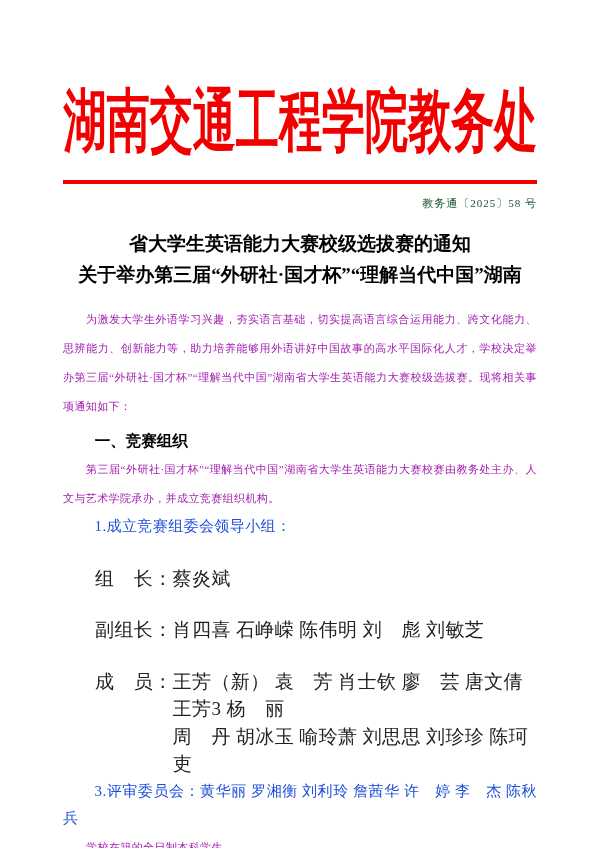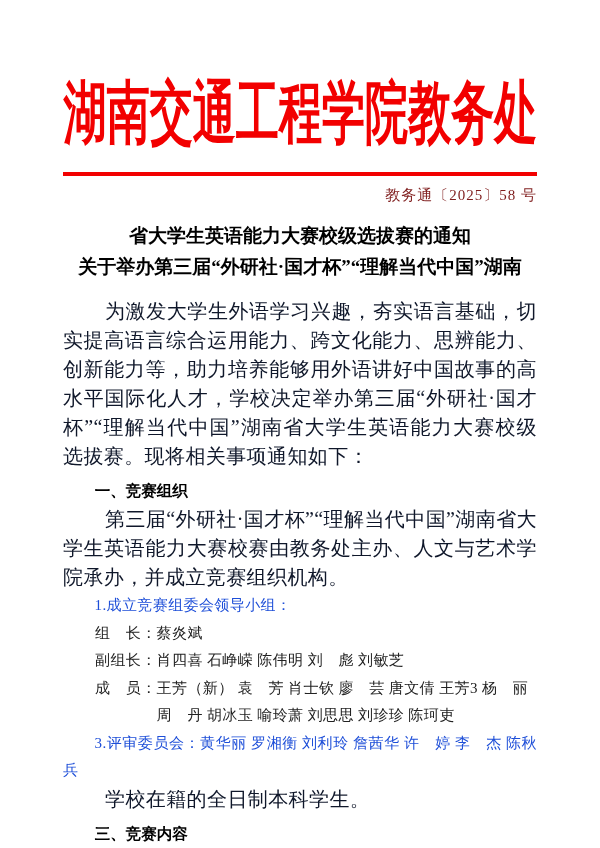--- a/index.html
+++ b/index.html
@@ -3,21 +3,21 @@
 <meta charset="utf-8">
 <style>
   * { margin: 0; padding: 0; box-sizing: border-box; }
   html, body { background: #ffffff; }
   .page {
     position: relative;
     width: 600px;
     height: 848px;
     margin: 0 auto;
     background: #ffffff;
-    padding: 8px 63px;
+    padding: 16px 63px;
     overflow: hidden;
     font-family: "Liberation Serif", serif;
     color: #1a1a1a;
   }
   
   .masthead {
     margin-top: 60px;
     height: 90px;
     display: flex;
     align-items: center;
@@ -39,43 +39,43 @@
   .rule-double {
     margin-top: 14px;
     height: 3px;
     border-top: 2px solid #f20000;
     border-bottom: 2px solid #f20000;
   }
   
   .doc-number {
     margin-top: 9px;
     text-align: right;
-    font-size: 15px;
+    font-size: 11px;
     line-height: 20px;
-    color: #7f1d1d;
+    color: #14532d;
     letter-spacing: 1px;
   }
   
   .title {
     margin-top: 15px;
     text-align: center;
     font-family: "Liberation Serif", serif;
     font-weight: 700;
     font-size: 19px;
     line-height: 31px;
     color: #000;
   }
   .title-line { display: block; }
   
   .para {
-    font-size: 20px;
+    font-size: 11px;
     line-height: 29px;
     text-align: justify;
     letter-spacing: 0.4px;
-    color: #0f172a;
+    color: #a21caf;
   }
   .indent { text-indent: 2.1em; }
   .intro { margin-top: 15px; }
   .sec-heading {
     font-family: "Liberation Sans", sans-serif;
     font-weight: 700;
     font-size: 15.5px;
     line-height: 29px;
     margin-top: 5px;
     padding-left: 2.05em;
@@ -84,24 +84,25 @@
   .list-line {
     font-size: 15px;
     line-height: 27.5px;
     letter-spacing: 0.4px;
     text-align: justify;
     color: #1d4ed8;
   }
   .role-row {
     display: flex;
     padding-left: 32px;
-    font-size: 15px;
+    font-size: 19px;
     line-height: 27.5px;
     letter-spacing: 0.4px;
     color: #222;
+    margin-top: 24px;
   }
   .role-label { white-space: pre; flex: 0 0 auto; }
   .role-names { white-space: pre-wrap; flex: 1 1 auto; }
 </style>
 </head>
 <body>
 
 <div class="page">
 
   <div class="masthead">

